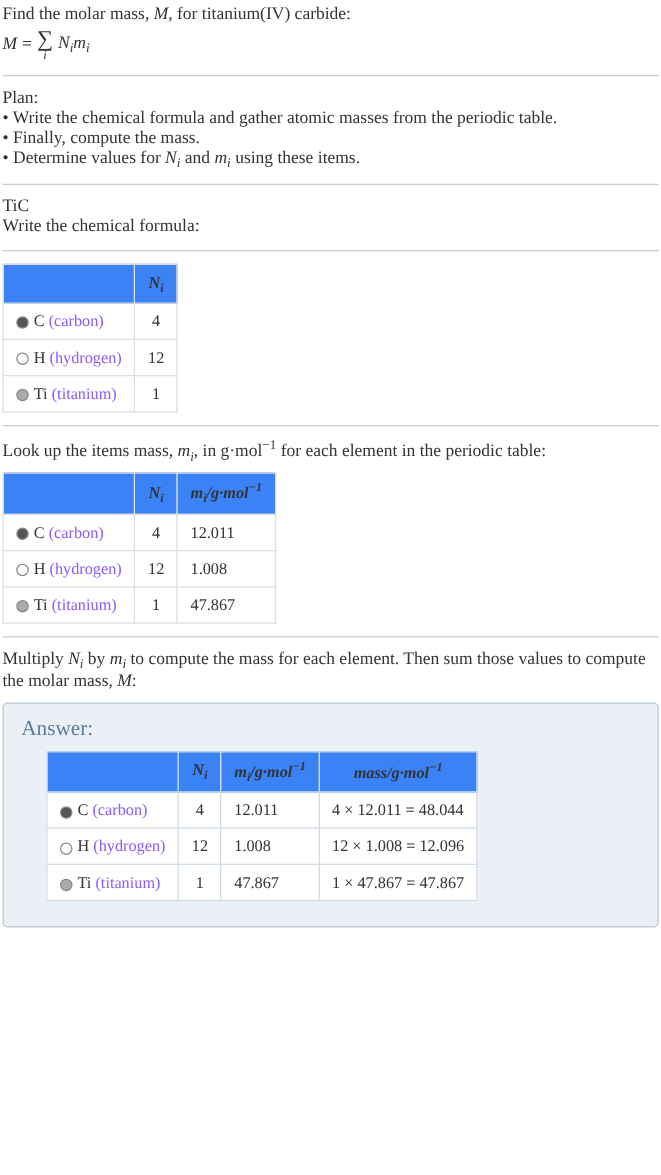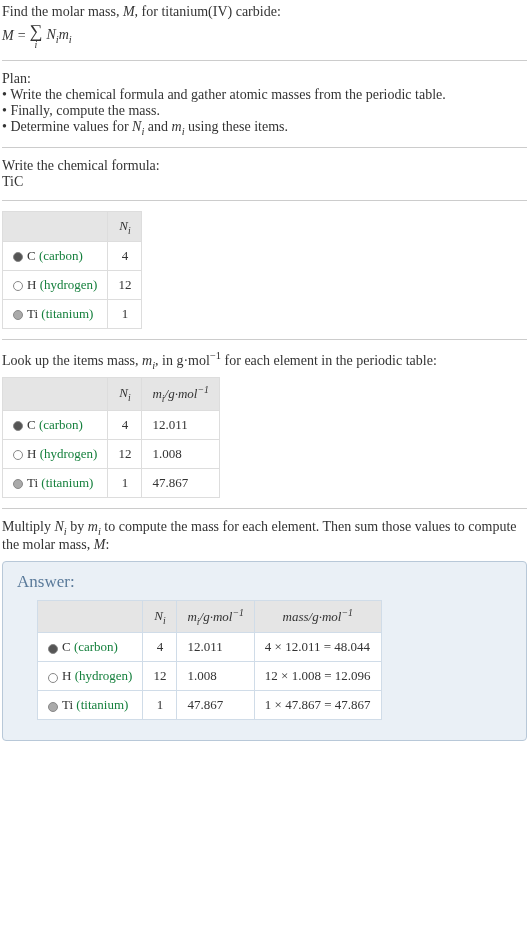--- a/index.html
+++ b/index.html
@@ -38,39 +38,39 @@
       border-collapse: collapse;
       margin: 6px 0;
       font-size: 13px;
     }
     table.data th, table.data td {
       border: 1px solid #ddd;
       padding: 6px 10px;
       text-align: left;
     }
     table.data th {
-      background: #e5e5e5;
-      font-weight: normal;
+      background: #3b82f6;
+      font-weight: bold;
       font-style: italic;
       text-align: center;
     }
     table.data td.num { text-align: center; }
     .elem-dot {
       display: inline-block;
       width: 10px;
       height: 10px;
       border-radius: 50%;
       border: 1px solid #888;
       margin-right: 4px;
       vertical-align: middle;
     }
     .dot-c { background: #555; }
     .dot-h { background: #fff; }
     .dot-ti { background: #aaa; }
-    .elem-name { color: #15803d; }
+    .elem-name { color: #8b5cf6; }
     .answer-box {
       border: 1px solid #b8c8d8;
       background: #eaf0f6;
       border-radius: 4px;
       padding: 10px 14px 14px 14px;
       margin-top: 4px;
     }
     .answer-label {
       color: #5a7a9a;
       font-size: 17px;
@@ -119,22 +119,22 @@
   <div>• Write the chemical formula and gather atomic masses from the periodic table.</div>
   <div>• Finally, compute the mass.</div>
   <div>
     <span>• Determine values for </span><span class="math"><span>N</span><span class="sub">i</span></span><span> and </span><span class="math"><span>m</span><span class="sub">i</span></span><span> using these items.</span>
   </div>
 </div>
 
 <hr class="divider">
 
 <div class="section">
+  <div>TiC</div>
   <div>Write the chemical formula:</div>
-  <div>TiC</div>
 </div>
 
 <hr class="divider">
 
 <div class="section">
   <table class="data">
     <tbody>
         <tr>
       <th></th>
       <th><span class="header-math">N</span><span class="sub">i</span></th>

